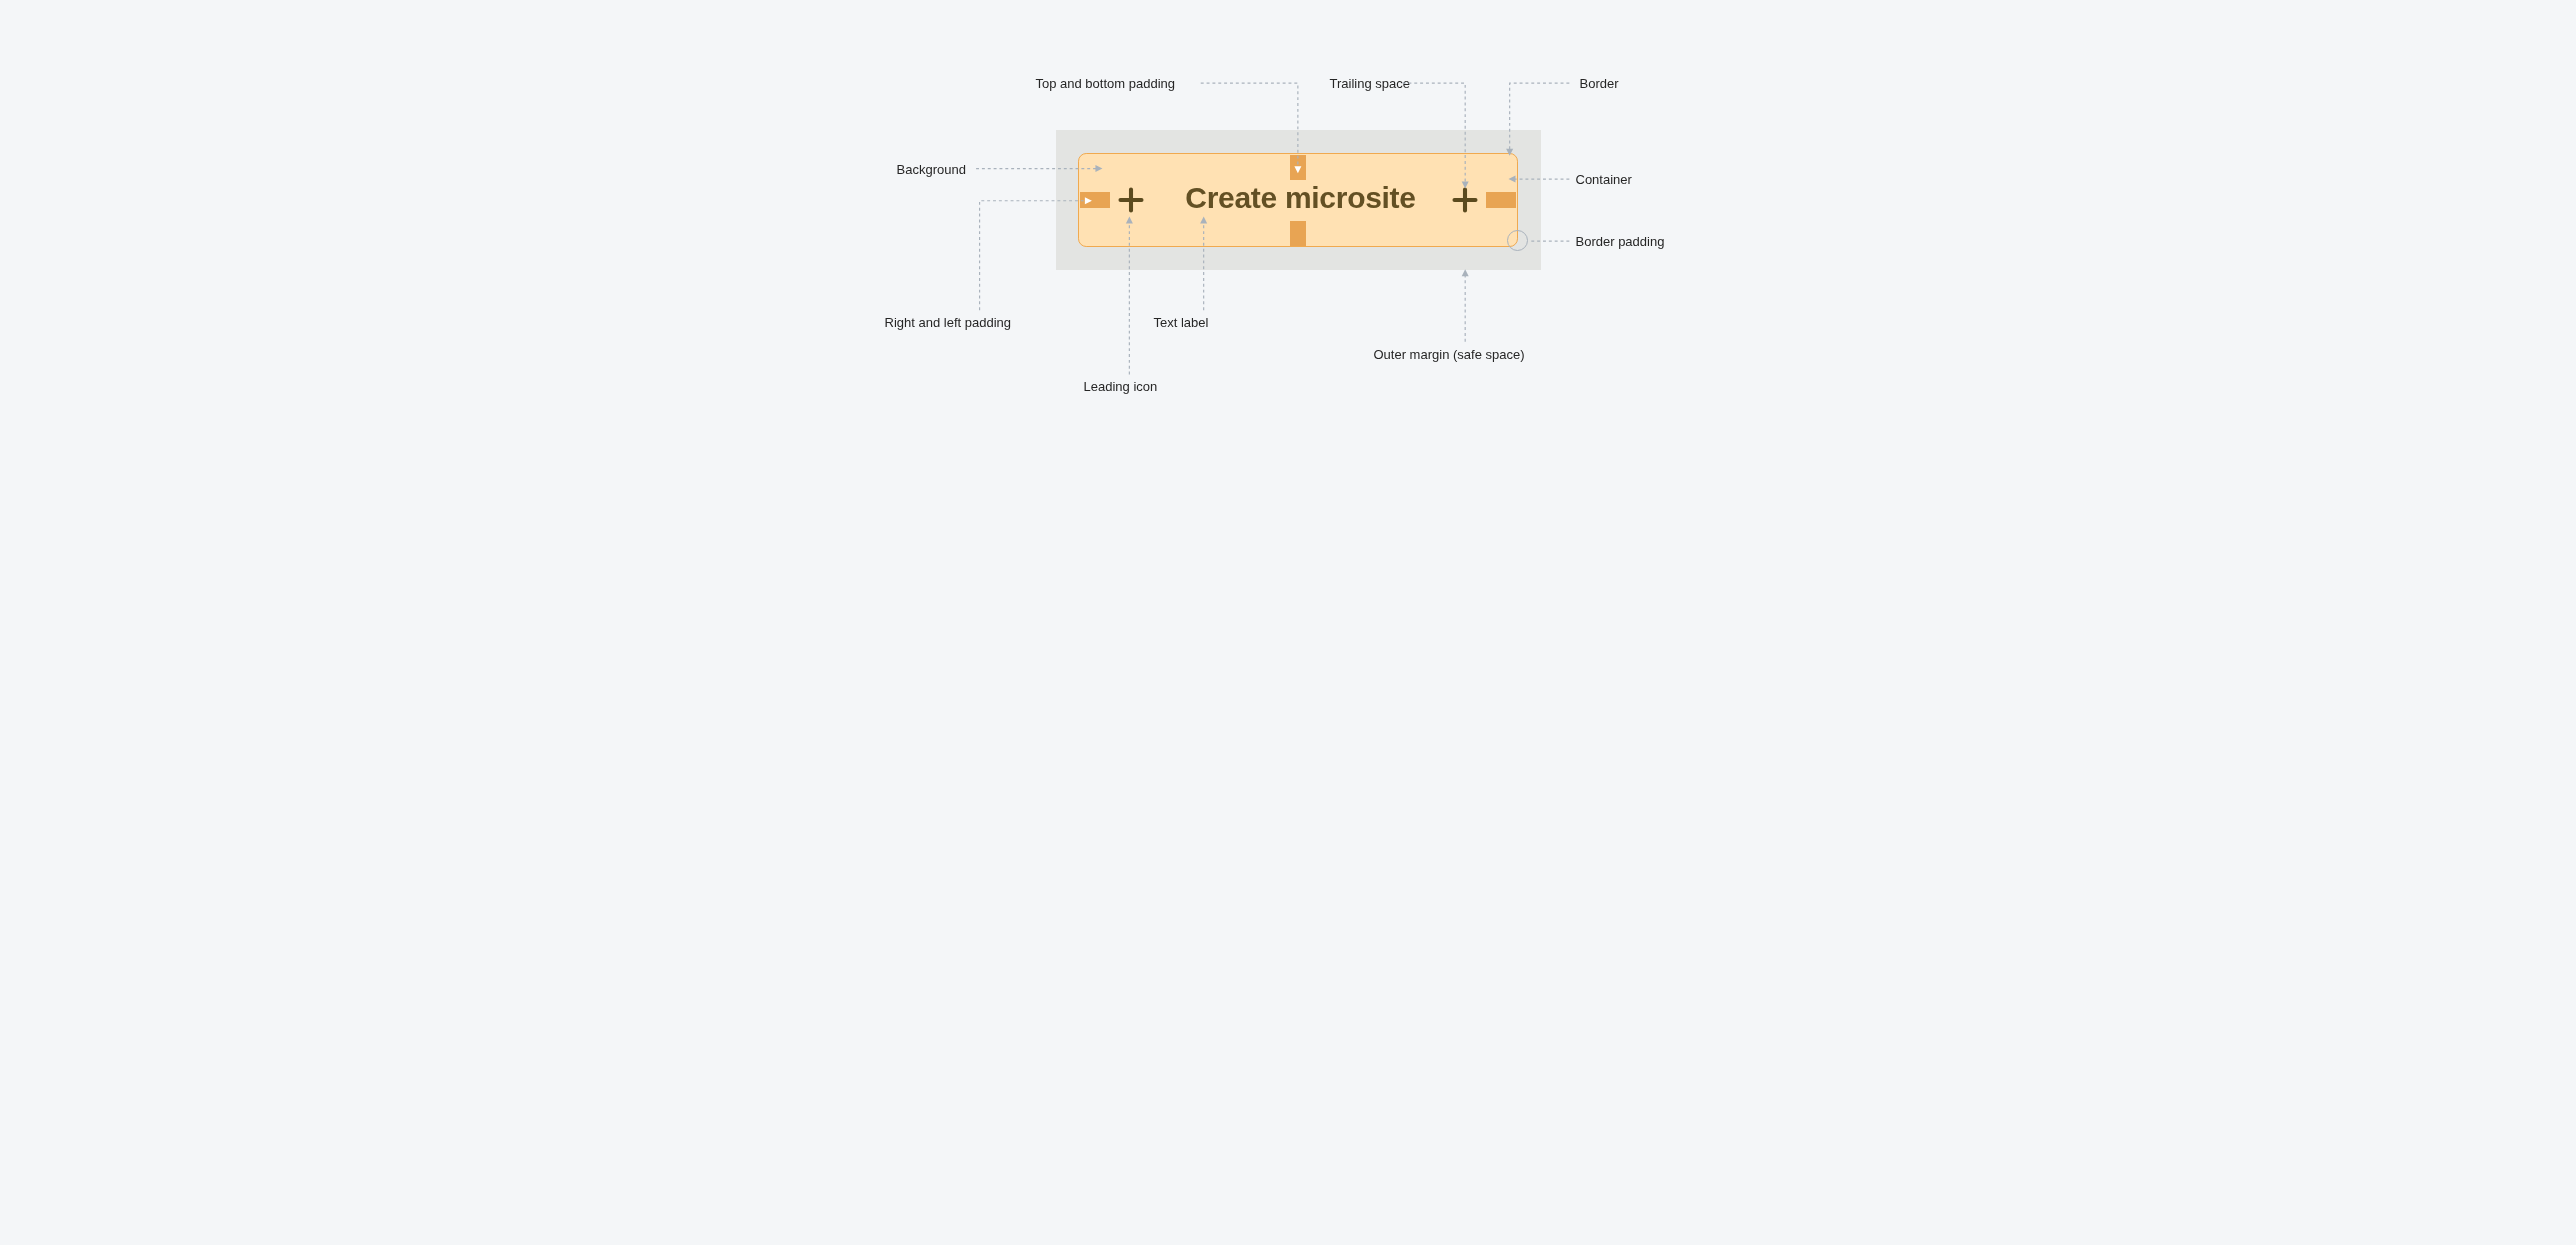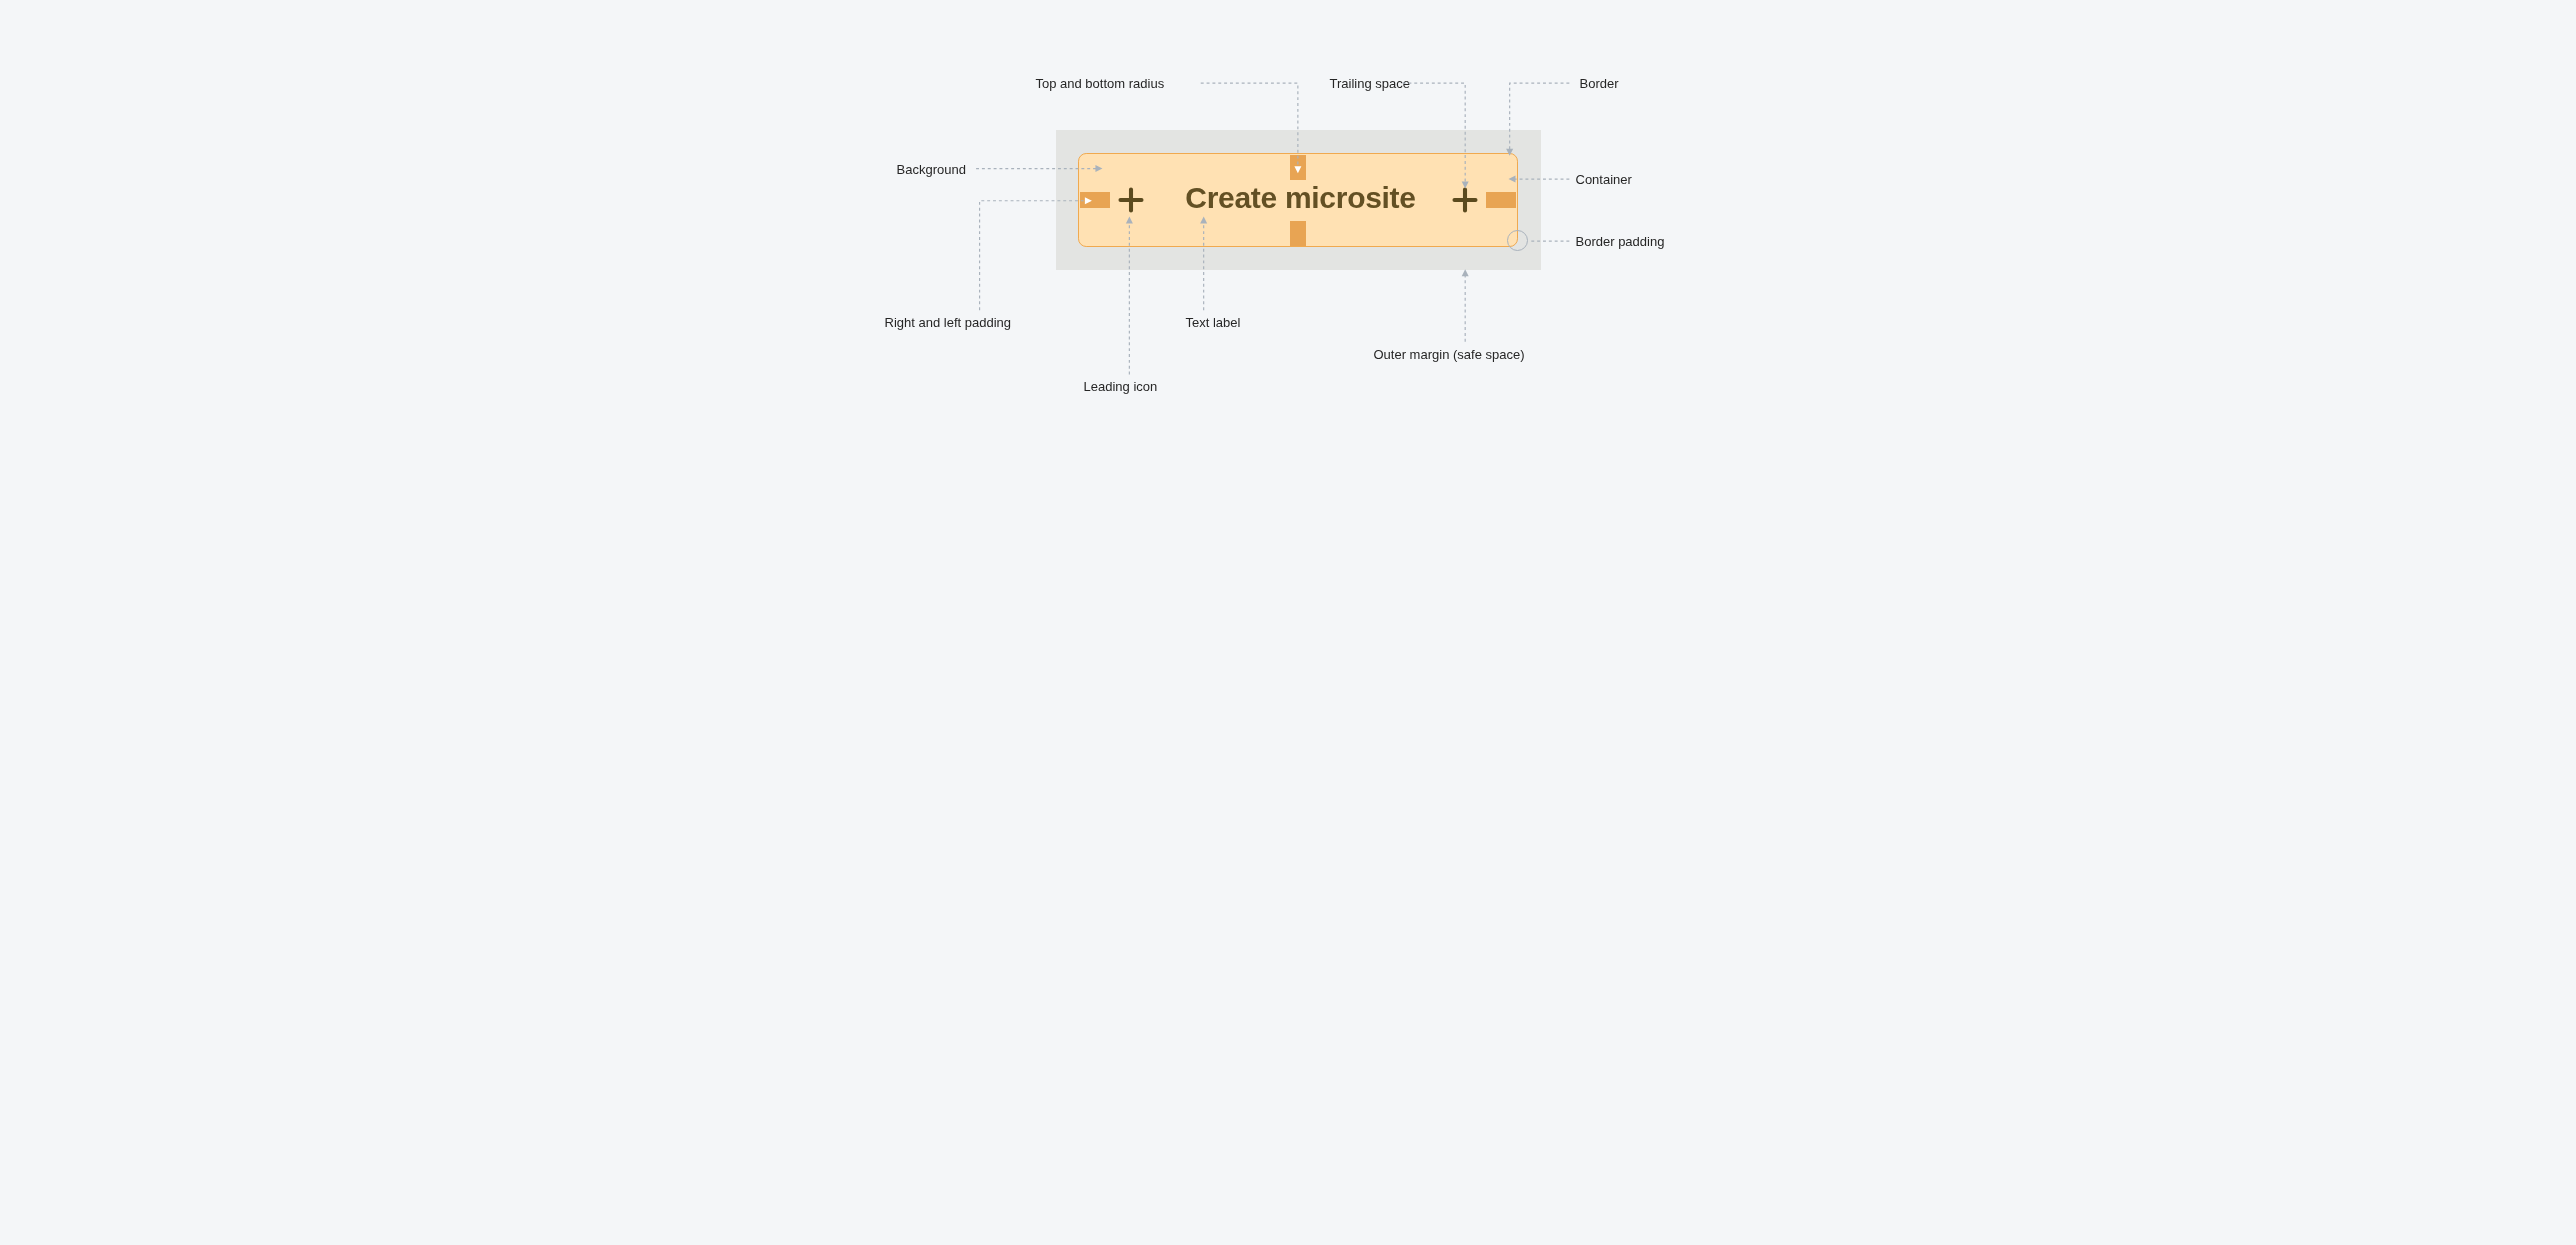--- a/index.html
+++ b/index.html
@@ -123,21 +123,21 @@
   }
 
   
   .l-tbpad   { left: 198px; top: 76px; }
   .l-trailing{ left: 492px; top: 76px; }
   .l-border  { left: 712px; top: 76px; margin-left: 30px; }
   .l-bg      { left: 59px;  top: 162px; }
   .l-container { left: 738px; top: 172px; }
   .l-radius  { left: 738px; top: 234px; }
   .l-rlpad   { left: 47px;  top: 315px; }
-  .l-txt     { left: 348px; top: 315px; }
+  .l-txt     { left: 316px; top: 315px; }
   .l-outer   { left: 536px; top: 347px; }
   .l-leading { left: 246px; top: 379px; }
 
   
   .connectors {
     position: absolute;
     left: 0; top: 0;
     width: 901px; height: 436px;
     pointer-events: none;
   }
@@ -178,21 +178,21 @@
   <div class="plus plus-trailing">
     <svg viewBox="0 0 48 48" width="28" height="28">
         <path d="M24 6v36M6 24h36" stroke="#5b4a1e" stroke-width="7" stroke-linecap="round"></path>
       </svg>
   </div>
 
   <div class="text-label">Create microsite</div>
 
   <div class="radius-ring"></div>
 
-  <div class="label l-tbpad">Top and bottom radius</div>
+  <div class="label l-tbpad">Top and bottom padding</div>
   <div class="label l-trailing">Trailing space</div>
   <div class="label l-border">Border</div>
   <div class="label l-bg">Background</div>
   <div class="label l-container">Container</div>
   <div class="label l-radius">Border padding</div>
   <div class="label l-rlpad">Right and left padding</div>
   <div class="label l-txt">Text label</div>
   <div class="label l-outer">Outer margin (safe space)</div>
   <div class="label l-leading">Leading icon</div>
 

